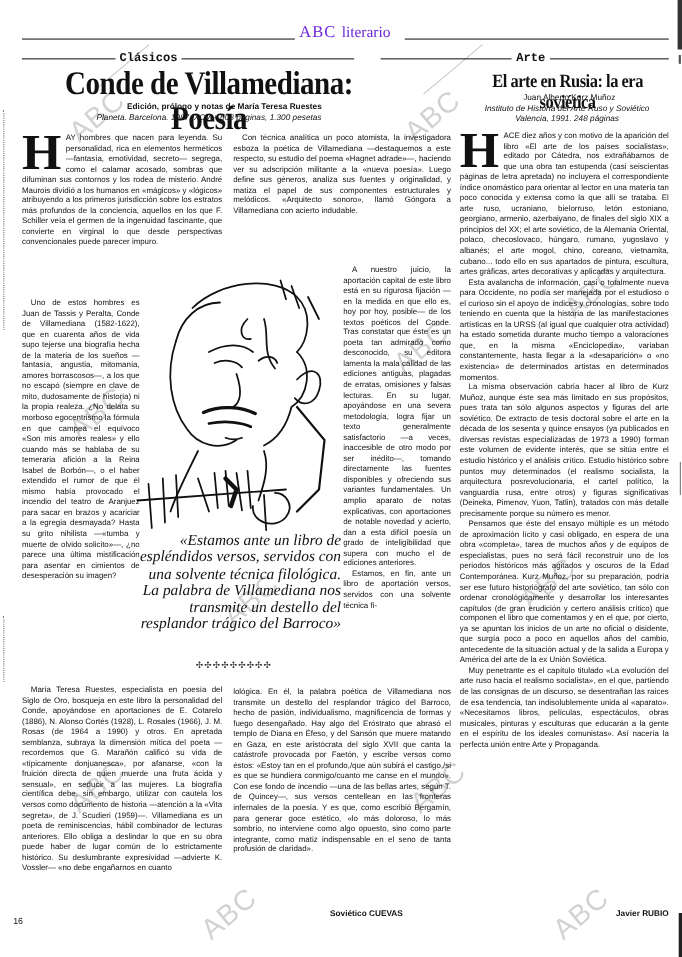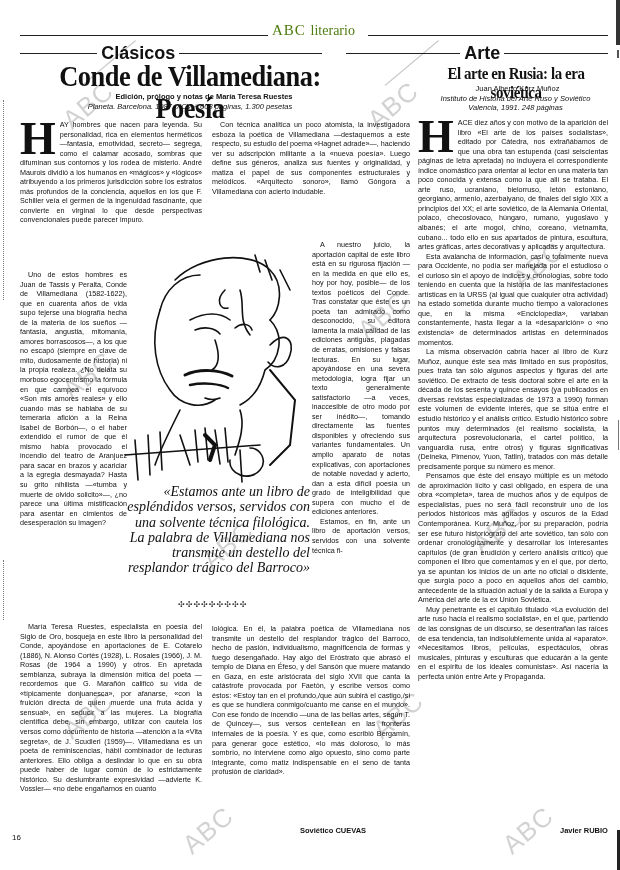--- a/index.html
+++ b/index.html
@@ -1,25 +1,25 @@
 <!DOCTYPE html>
 <html><head>
 <meta charset="utf-8">
 <style>
 *{box-sizing:border-box;margin:0;padding:0}
 html,body{width:620px;height:870px;background:#fff;overflow:hidden}
 body{position:relative;font-family:"Liberation Sans",sans-serif;color:#111}
 .abs{position:absolute}
 .masthead{left:0;top:22px;width:620px;height:20px}
-.mast-title{position:absolute;left:272px;top:0;font-family:"Liberation Serif",serif;font-size:15px;letter-spacing:1px;color:#4d7c0f}
+.mast-title{position:absolute;left:272px;top:0;font-family:"Liberation Serif",serif;font-size:15px;letter-spacing:1px;color:#6d28d9}
 .mast-title .lit{font-size:14px;letter-spacing:0}
 .mast-rule{position:absolute;top:13px;height:1px;background:#222}
 .sec{position:absolute;top:44px;height:18px;display:flex;align-items:center}
 .sec .line{flex:1;height:1px;background:#222}
-.sec .lbl{padding:0 4px;font-family:Liberation Sans, sans-serif;font-size:18px;font-weight:bold}
+.sec .lbl{padding:0 4px;font-family:Liberation Mono, monospace;font-size:11px;font-weight:bold}
 .headline{position:absolute;font-family:"Liberation Serif",serif;font-weight:bold;text-align:center;letter-spacing:-0.5px;transform:scaleX(0.88);transform-origin:center}
 .sub{position:absolute;text-align:center;font-size:7.5px;line-height:9px}
 .sub b{font-weight:bold}
 .sub i{font-style:italic}
 .col{position:absolute;font-size:7.2px;line-height:9.55px;text-align:justify;hyphens:auto;color:#111}
 .col p{text-indent:8px}
 .col p.noind{text-indent:0}
 .dropcap{float:left;font-family:"Liberation Serif",serif;font-weight:bold;font-size:46px;line-height:36px;margin:1px 4px 0 0;height:36px}
 .quote{position:absolute;left:125px;top:484px;width:185px;font-family:"Liberation Serif",serif;font-style:italic;font-size:14px;line-height:15.3px;text-align:right;color:#111}
 .orn{position:absolute;left:178px;top:600px;font-size:8px;letter-spacing:1px;color:#333}

